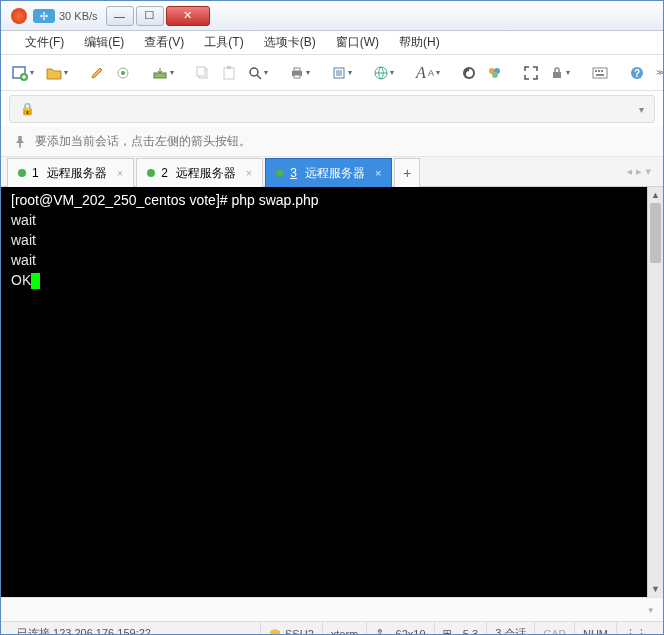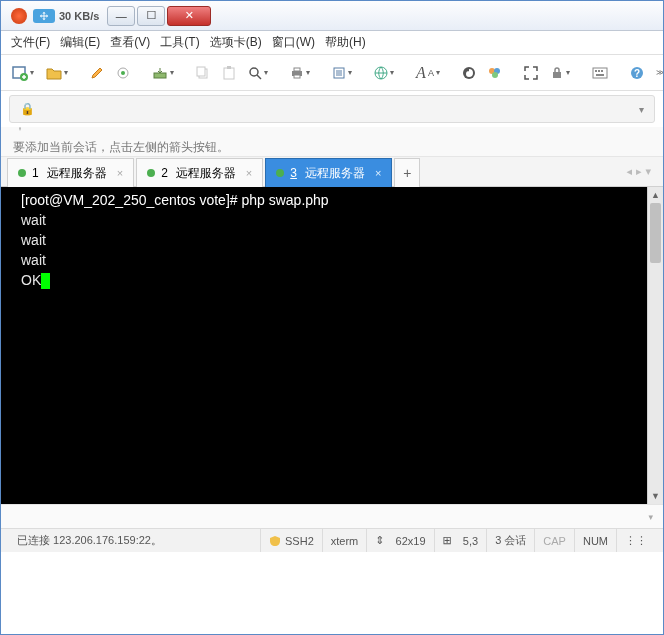--- a/index.html
+++ b/index.html
@@ -2,46 +2,46 @@
 <html><head>
 <meta charset="utf-8">
 <style>
 * { margin: 0; padding: 0; box-sizing: border-box; font-family: "Microsoft YaHei", "Segoe UI", Tahoma, sans-serif; }
 body { background: #fff; width: 664px; height: 635px; overflow: hidden; border: 1px solid #5a8ac6; }
 .titlebar { height: 30px; background: linear-gradient(#fdfdfe,#e8eef7); display: flex; align-items: center; padding: 0 4px; border-bottom: 1px solid #c0c8d4; }
 .titlebar .app-icon { width: 16px; height: 16px; margin: 0 6px; background: radial-gradient(circle,#ff6a3c,#c83a10); border-radius: 50%; }
 .titlebar .title-text { font-size: 12px; color: #333; flex: 1; }
 .titlebar .net-badge { background: #4aa3df; color: #fff; font-size: 10px; padding: 2px 6px; border-radius: 3px; margin-right: 4px; display: flex; align-items: center; gap: 3px; }
 .titlebar .net-badge svg { width: 10px; height: 10px; fill: #fff; }
-.titlebar .speed { font-size: 11px; color: #555; margin-right: 6px; font-weight: bold; }
+.titlebar .speed { font-size: 11px; color: #555; margin-right: 6px; }
 .win-btns { display: flex; gap: 0; }
 .win-btn { width: 28px; height: 20px; display: flex; align-items: center; justify-content: center; border: 1px solid #a8b4c4; border-radius: 3px; margin-left: 2px; background: linear-gradient(#f7f9fc,#dde5f0); font-size: 11px; color: #333; cursor: default; }
 .win-btn.close { background: linear-gradient(#f08080,#c4302b); color: #fff; border-color: #9c2b26; width: 44px; }
-.menubar { height: 24px; display: flex; align-items: center; padding: 0 10px; gap: 10px; font-size: 12px; color: #333; border-bottom: 1px solid #e0e0e0; }
+.menubar { height: 24px; display: flex; align-items: center; padding: 0 24px; gap: 20px; font-size: 12px; color: #333; border-bottom: 1px solid #e0e0e0; }
 .menubar span { cursor: default; }
 .toolbar { height: 36px; display: flex; align-items: center; padding: 0 8px; gap: 6px; border-bottom: 1px solid #e0e0e0; color: #555; }
 .tb-btn { padding: 4px 3px; display: flex; align-items: center; gap: 2px; cursor: default; font-size: 13px; }
 .tb-sep { width: 1px; height: 22px; background: #d8d8d8; margin: 0 2px; }
 .dropdown-arrow { font-size: 8px; color: #666; }
 .addressbar { height: 28px; display: flex; align-items: center; padding: 0 10px; gap: 6px; background: #f4f4f4; border: 1px solid #dcdcdc; margin: 4px 8px; border-radius: 3px; font-size: 12px; color: #888; }
 .lock-icon { color: #999; font-size: 12px; }
 .addressbar .arrow { margin-left: auto; font-size: 10px; color: #888; }
-.infobar { height: 30px; display: flex; padding: 0 12px; gap: 8px; font-size: 12px; color: #777; border-bottom: 1px solid #e6e6e6; background: #f9f9f9; flex-direction: column; }
+.infobar { height: 30px; display: flex; align-items: center; padding: 0 12px; gap: 8px; font-size: 12px; color: #777; border-bottom: 1px solid #e6e6e6; background: #f9f9f9; }
 .infobar svg { width: 14px; height: 14px; fill: #999; }
 .tabstrip { height: 30px; display: flex; align-items: stretch; padding: 0 6px; border-bottom: 1px solid #d0d0d0; background: #f4f4f4; gap: 0; }
 .tab { display: flex; align-items: center; padding: 0 10px; font-size: 12px; gap: 6px; border: 1px solid #d0d0d0; border-bottom: none; background: #fafafa; margin-right: 2px; position: relative; top: 1px; cursor: default; }
 .tab .dot { width: 8px; height: 8px; border-radius: 50%; background: #4caf50; }
 .tab.active { background: #3a8de0; color: #fff; border-color: #2a6db0; }
 .tab.active .tabnum { text-decoration: underline; }
 .tab .close-x { font-size: 11px; color: #aaa; margin-left: 4px; }
 .tab.active .close-x { color: #dcefff; }
 .tab.add { width: 26px; justify-content: center; font-size: 14px; color: #666; }
 .tabstrip .spacer { flex: 1; }
 .tabstrip .nav-arrows { display: flex; align-items: center; gap: 4px; font-size: 11px; color: #bbb; padding: 0 6px; }
-.terminal { background: #000; color: #e6e6e6; font-family: "Consolas","Courier New",monospace; font-size: 14px; line-height: 1.35; padding: 4px 20px; height: 317px; overflow: hidden; white-space: pre; position: relative; }
+.terminal { background: #000; color: #e6e6e6; font-family: "Consolas","Courier New",monospace; font-size: 14px; line-height: 1.35; padding: 4px 10px; height: 410px; overflow: hidden; white-space: pre; position: relative; }
 .terminal .prompt-user { color: #fff; }
 .terminal .cmd { color: #ffffff; }
 .terminal .cursor { display: inline-block; width: 9px; height: 16px; background: #00ff00; vertical-align: text-bottom; }
 .scrollbar-v { position: absolute; right: 0; top: 0; bottom: 0; width: 16px; background: #e9e9e9; border-left: 1px solid #cfcfcf; }
 .scrollbar-v .thumb { position: absolute; top: 16px; left: 2px; right: 2px; height: 60px; background: #c0c0c0; border-radius: 2px; }
 .scrollbar-v .arrow-btn { position: absolute; left: 0; right: 0; height: 16px; display: flex; align-items: center; justify-content: center; font-size: 9px; color: #666; }
 .scrollbar-v .arrow-btn.up { top: 0; }
 .scrollbar-v .arrow-btn.down { bottom: 0; }
 .term-wrap { position: relative; }
 .sendbar { height: 24px; font-size: 11px; color: #999; padding: 0 10px; display: flex; align-items: center; border-top: 1px solid #e4e4e4; background: #fafafa; }

